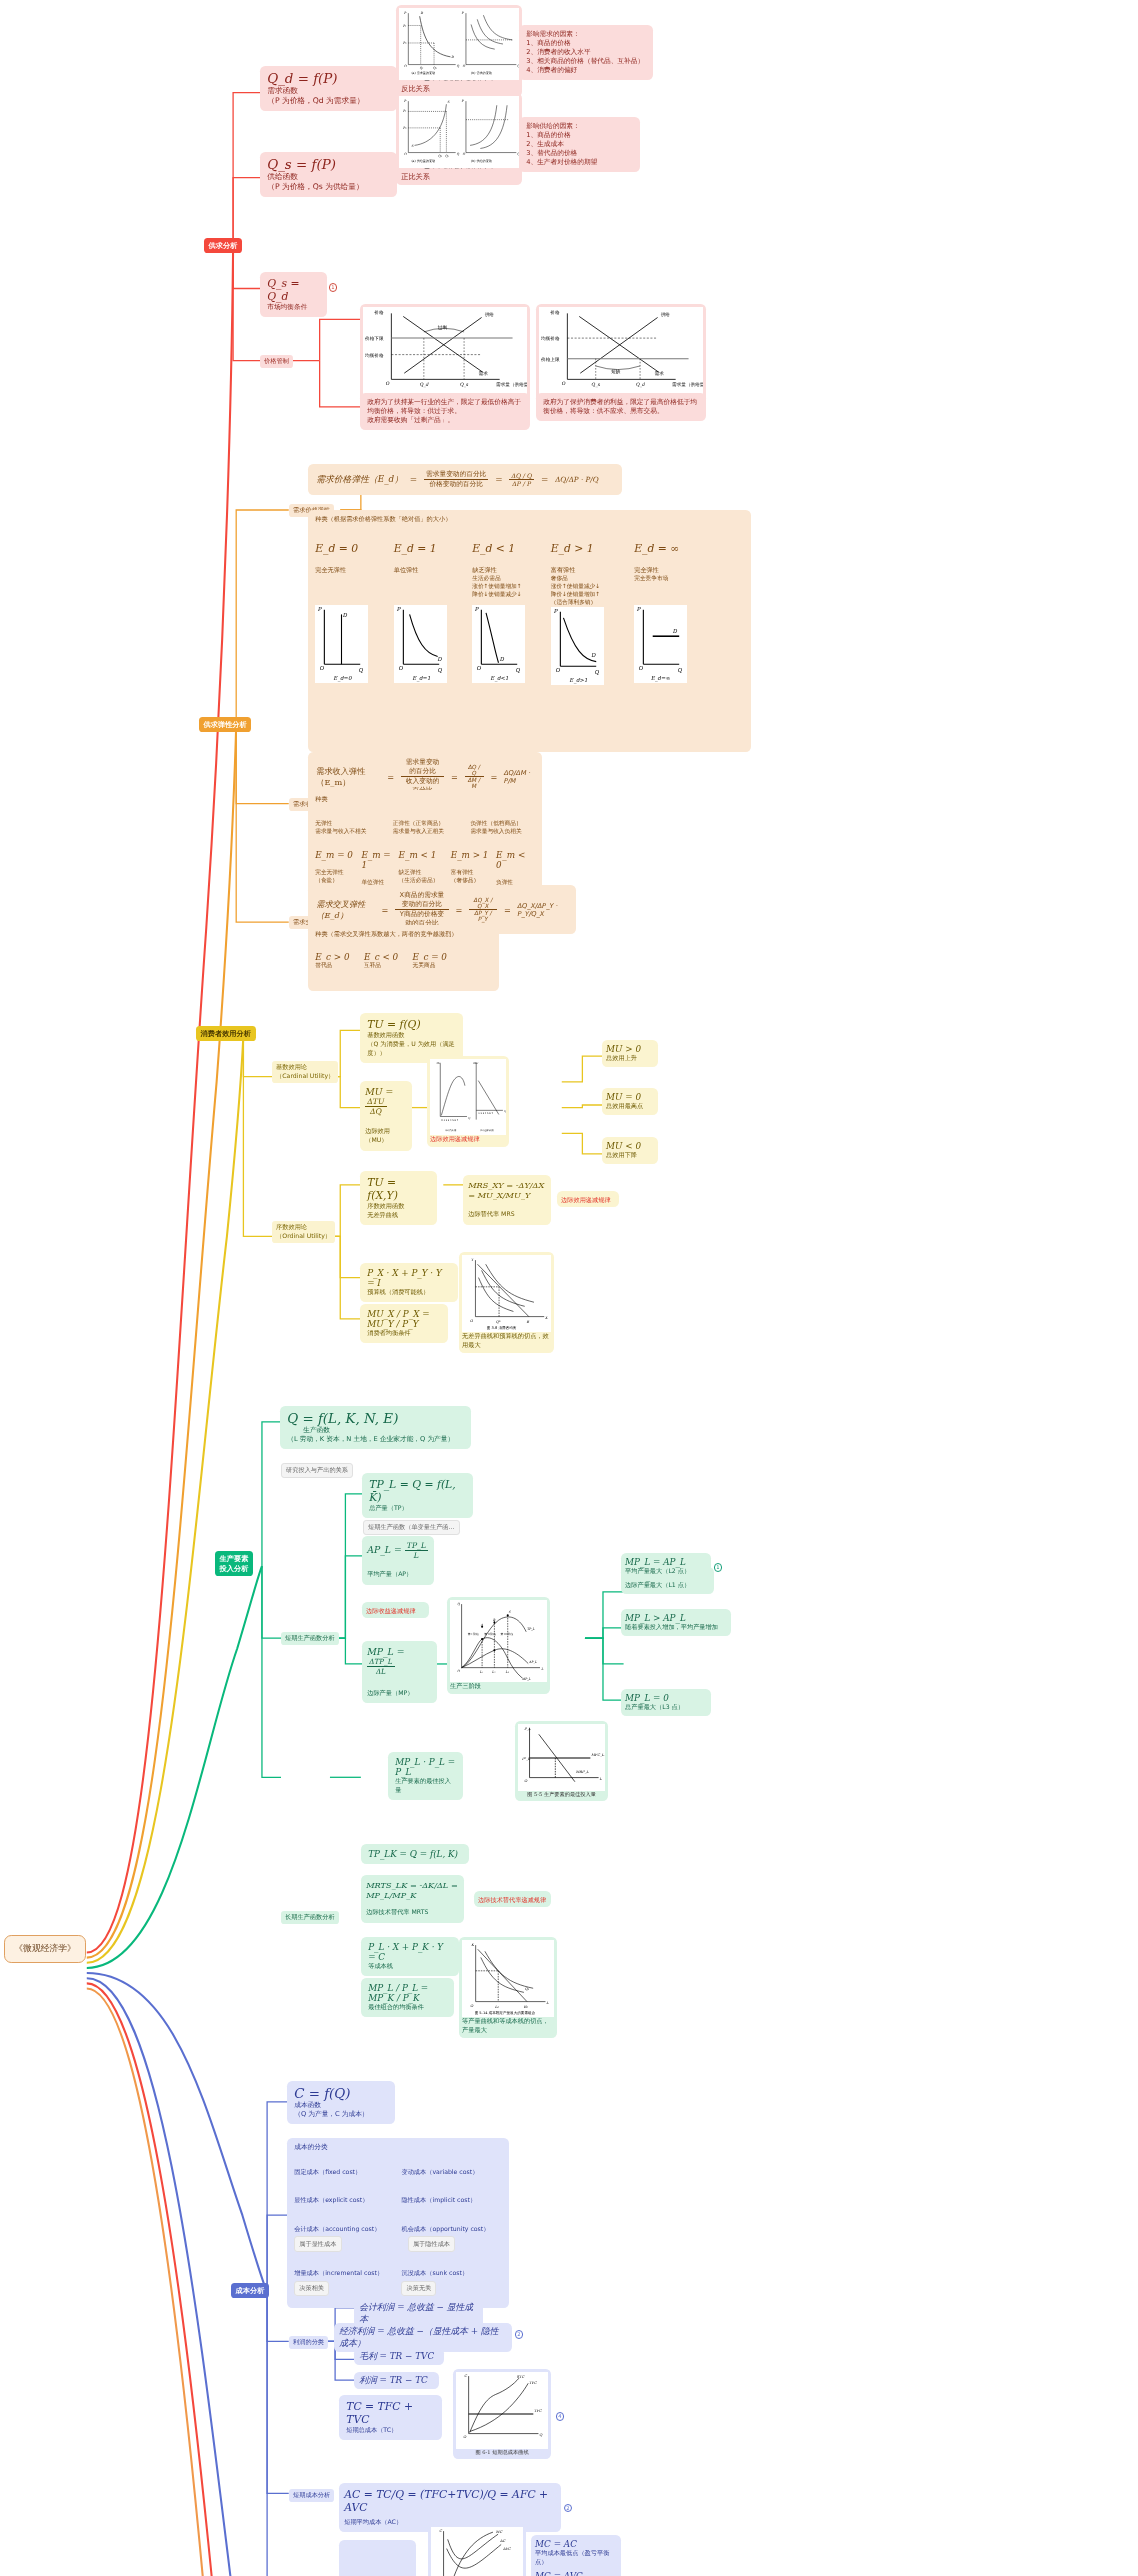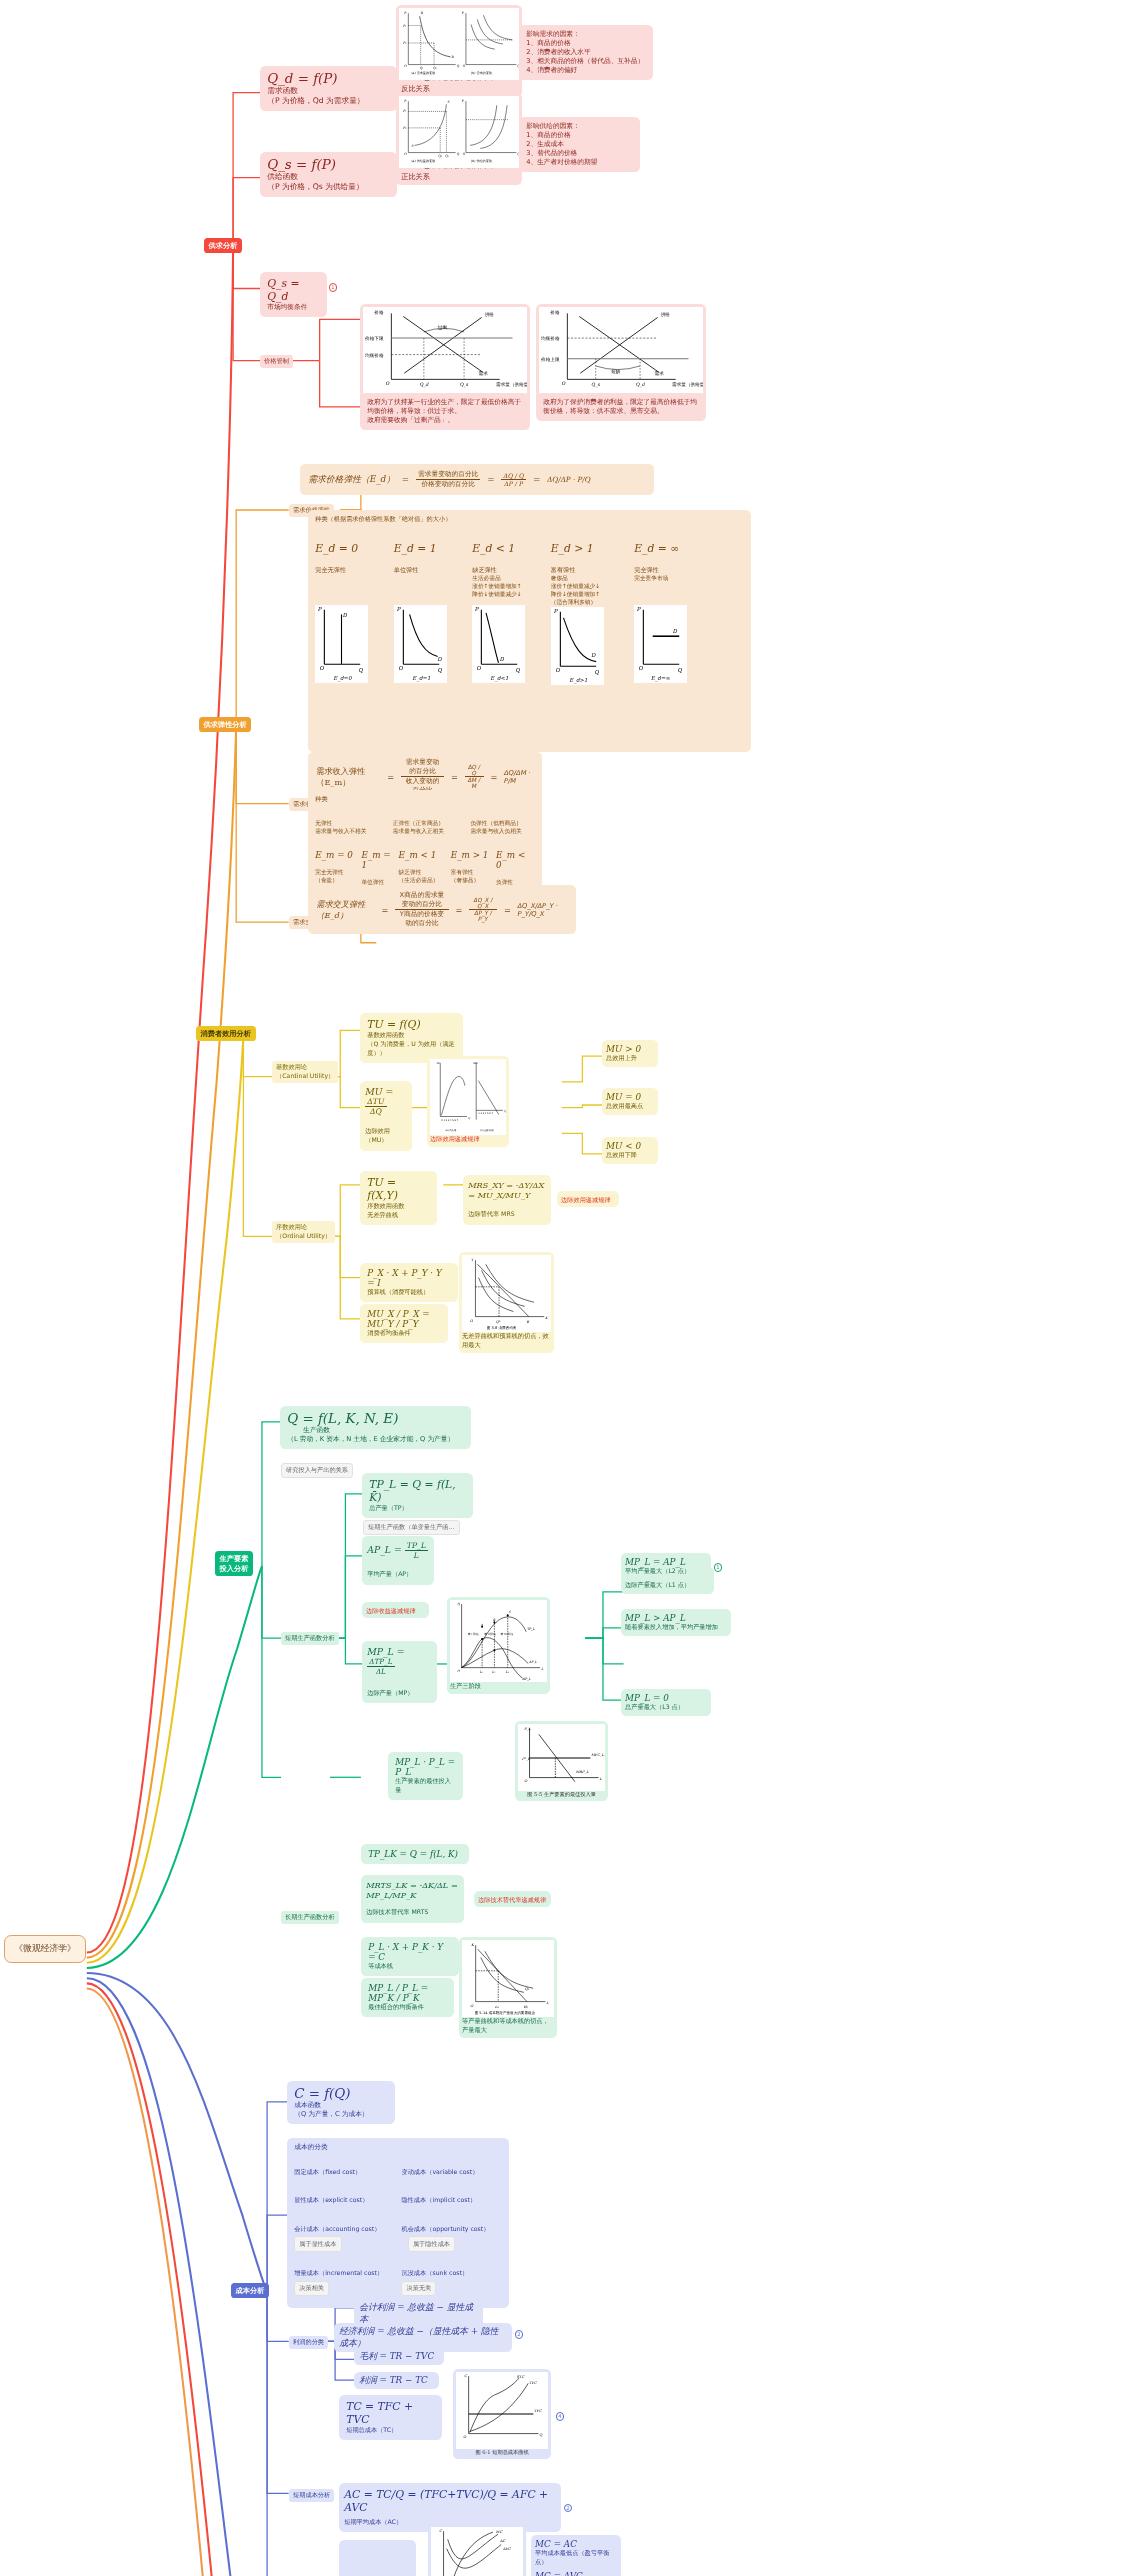--- a/index.html
+++ b/index.html
@@ -359,21 +359,21 @@
           <text x="102" y="152">Q_s</text>
           <text x="188" y="152">Q_d</text>
     </g>
   </svg>
   <div class="figcap">图 2-16  价格上限</div>
 </div>
 <div class="panel p-red" style="left:536px; top:393px; width:170px; font-size:6.7px; white-space:pre-line;">政府为了保护消费者的利益，限定了最高价格低于均衡价格，将导致：供不应求、黑市交易。</div>
 
 <div class="lchip org" style="left:289px; top:504px;">需求价格弹性</div>
 
-<div class="panel p-org" style="left:300px; top:464px; width:354px; padding:3.1px 5.2px;">
+<div class="panel p-org" style="left:308px; top:464px; width:314px; padding:3.1px 5.2px;">
   <table style="border:0; font-family:'DejaVu Serif',serif;">
         <tbody>
           <tr>
     <td style="font-size:8.8px; font-style:italic;">需求价格弹性（E_d）</td>
     <td style="font-size:8.8px;">&nbsp;=&nbsp;</td>
     <td><span class="frac" style="font-size:6.7px;"><span class="num">需求量变动的百分比</span><span class="den">价格变动的百分比</span></span></td>
     <td style="font-size:8.8px;">&nbsp;=&nbsp;</td>
     <td><span class="frac" style="font-size:6.2px; font-style:italic;"><span class="num">ΔQ / Q</span><span class="den">ΔP / P</span></span></td>
     <td style="font-size:8.8px;">&nbsp;=&nbsp;</td>
     <td style="font-size:7.2px; font-style:italic;">ΔQ/ΔP · P/Q</td>
@@ -562,20 +562,37 @@
     <td><span class="frac" style="font-size:6.7px;"><span class="num">X商品的需求量变动的百分比</span><span class="den">Y商品的价格变动的百分比</span></span></td>
     <td style="font-size:8.2px;">&nbsp;=&nbsp;</td>
     <td><span class="frac" style="font-size:5.7px; font-style:italic;"><span class="num">ΔQ_X / Q_X</span><span class="den">ΔP_Y / P_Y</span></span></td>
     <td style="font-size:8.2px;">&nbsp;=&nbsp;</td>
     <td style="font-size:6.7px; font-style:italic;">ΔQ_X/ΔP_Y · P_Y/Q_X</td>
   </tr>
         </tbody>
       </table>
 </div>
 
+<div class="panel p-org" style="left:308px; top:925px; width:191px; height:66px;">
+  <div style="font-size:6.2px;">种类（需求交叉弹性系数越大，两者的竞争越激烈）</div>
+  <div style="display:flex; gap:14.4px; margin-top:12.4px;">
+    <div>
+          <div class="formula formula-sm">E_c &gt; 0</div>
+          <div style="font-size:5.7px;">替代品</div>
+        </div>
+    <div>
+          <div class="formula formula-sm">E_c &lt; 0</div>
+          <div style="font-size:5.7px;">互补品</div>
+        </div>
+    <div>
+          <div class="formula formula-sm">E_c = 0</div>
+          <div style="font-size:5.7px;">无关商品</div>
+        </div>
+  </div>
+</div>
 
 <div class="lchip yel" style="left:272px; top:1061px; white-space:pre-line;">基数效用论
 （Cardinal Utility）</div>
 
 <div class="panel p-yel" style="left:360px; top:1013px; width:103px;">
   <div class="formula formula-md">TU = f(Q)</div>
   <div style="font-size:6.2px;">基数效用函数</div>
   <div style="font-size:6.2px;">（Q 为消费量，U 为效用（满足度））</div>
 </div>
 

